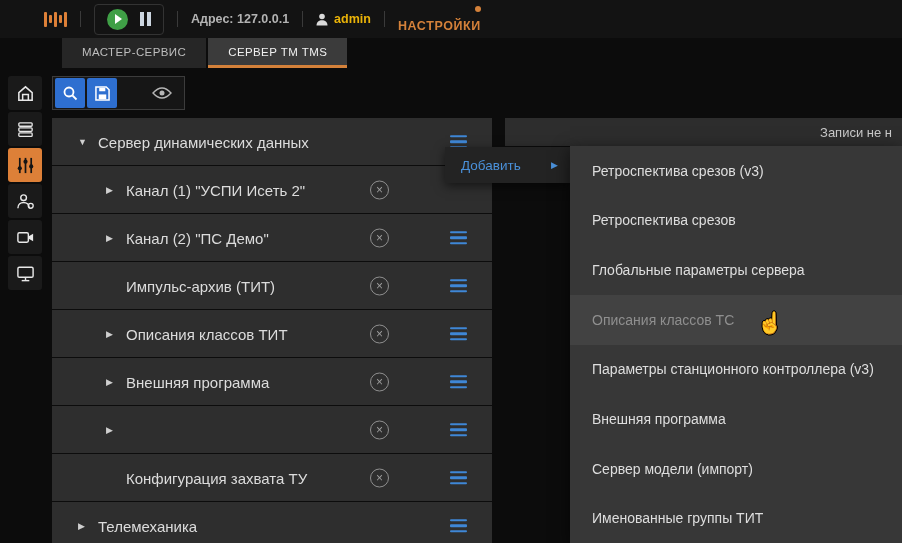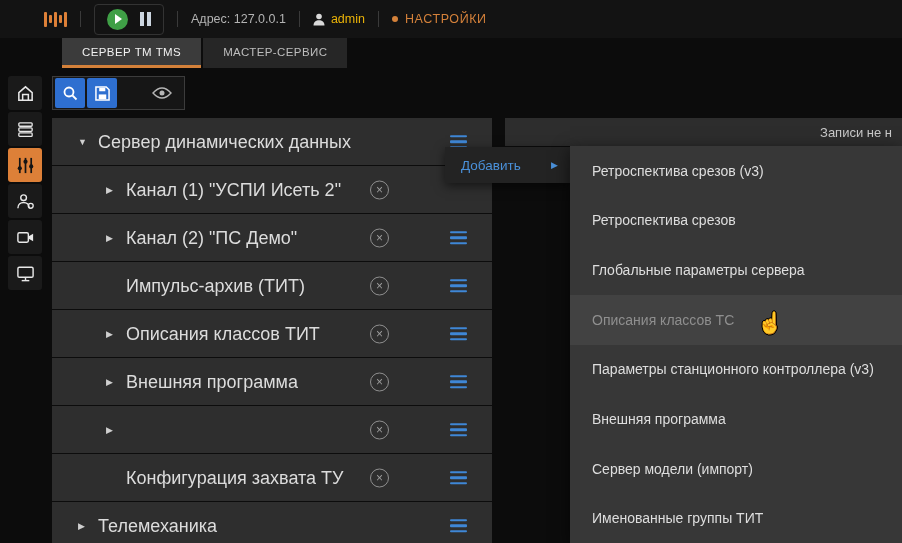--- a/index.html
+++ b/index.html
@@ -7,40 +7,40 @@
   body {
     width:902px; height:543px; position:relative; overflow:hidden;
     background:#0c0c0c; color:#ddd;
     font-family:"Liberation Sans", sans-serif;
   }
 
   
   .header {
     position:absolute; left:0; top:0; width:902px; height:38px;
     background:#131313; display:flex; align-items:center; gap:13px;
-    padding-left:44px; font-size:12.5px;
+    padding-left:44px; font-size:12.5px;font-weight:bold;
   }
   .vsep { width:1px; height:16px; background:#3a3a3a; flex:0 0 auto; }
   .logo { display:flex; align-items:center; gap:2px; height:18px; }
   .logo i { width:3px; background:#dd8038; border-radius:1px; display:block; }
   .logo i:nth-child(1){height:15px}.logo i:nth-child(2){height:8px}
   .logo i:nth-child(3){height:15px}.logo i:nth-child(4){height:8px}
   .logo i:nth-child(5){height:15px}
   .playpause { display:flex; align-items:center; gap:12px; padding:4px 12px;
     border:1px solid #333; border-radius:4px; }
   .play-btn { width:21px; height:21px; border-radius:50%; background:#3f9f46;
     position:relative; cursor:pointer; }
   .play-btn::after { content:""; position:absolute; left:8px; top:5.5px;
     border-left:7px solid #fff; border-top:5px solid transparent; border-bottom:5px solid transparent; }
   .pause-btn { display:flex; gap:3px; cursor:pointer; }
   .pause-btn i { width:4px; height:14px; background:#ccd6e0; display:block; }
   .addr { color:#b3b3b3; }
   .usergrp { display:flex; align-items:center; gap:6px; color:#eab308; cursor:pointer; }
-  .settings { display:flex; align-items:center; gap:7px; color:#d4813a;
-    letter-spacing:.6px; cursor:pointer; }
+  .settings { display:flex; align-items:flex-end; gap:7px; color:#d4813a;
+    letter-spacing:.6px; cursor:pointer;flex-direction:column; }
   .settings .dot { width:6px; height:6px; border-radius:50%; background:#d4813a; display:block; }
 
   
   .tabbar { position:absolute; left:0; top:38px; width:902px; height:30px;
     display:flex; gap:2px; padding-left:62px; background:#0c0c0c; }
   .tab { height:30px; display:flex; align-items:center; padding:0 20px;
     background:#262626; color:#bdbdbd; font-size:11.5px; letter-spacing:.4px;
     border-bottom:3px solid transparent; cursor:pointer; white-space:nowrap; }
   .tab.active { background:#3b3b3b; color:#f0f0f0; border-bottom-color:#d4813a; }
 
@@ -60,21 +60,21 @@
   .eyebtn { margin-left:auto; margin-right:12px; cursor:pointer; display:flex; align-items:center; }
 
   
   .tree { position:absolute; left:52px; top:118px; width:440px; }
   .trow { position:relative; height:47px; margin-bottom:1px; background:#2e2e2e; cursor:pointer; }
   .arrow { position:absolute; top:50%; transform:translateY(-50%);
     font-size:9px; color:#cfcfcf; cursor:pointer; }
   .trow.lvl0 .arrow { left:26px; }
   .trow.lvl1 .arrow { left:54px; }
   .rlabel { position:absolute; top:50%; transform:translateY(-50%);
-    font-size:18px; color:#dcdcdc; white-space:nowrap; }
+    font-size:15px; color:#dcdcdc; white-space:nowrap; }
   .trow.lvl0 .rlabel { left:46px; }
   .trow.lvl1 .rlabel { left:74px; }
   .del { position:absolute; left:318px; top:50%; transform:translateY(-50%);
     width:19px; height:19px; border:1px solid #8f8f8f; border-radius:50%;
     color:#9d9d9d; display:flex; align-items:center; justify-content:center;
     font-size:12px; line-height:1; cursor:pointer; }
   .ham { position:absolute; left:398px; top:50%; transform:translateY(-50%);
     width:17px; display:flex; flex-direction:column; gap:3px; cursor:pointer; }
   .ham i { height:2.5px; background:#3f87d6; border-radius:1px; display:block; }
 
@@ -131,22 +131,22 @@
     <span>admin</span>
   </span>
   <span class="vsep"></span>
   <span class="settings">
     <span class="dot"></span>
     <span>НАСТРОЙКИ</span>
   </span>
 </div>
 
 <div class="tabbar">
+  <div class="tab">МАСТЕР-СЕРВИС</div>
   <div class="tab active">СЕРВЕР ТМ TMS</div>
-  <div class="tab">МАСТЕР-СЕРВИС</div>
 </div>
 
 <div class="rail">
   <div class="ric">
     <svg width="19" height="19" viewBox="0 0 20 20">
         <path d="M3 9 L10 3 L17 9 V17 H3 Z" fill="none" stroke="currentColor" stroke-width="1.6"></path>
         <path d="M7 17 V11 H13 V17" fill="none" stroke="currentColor" stroke-width="1.6"></path>
       </svg>
   </div>
   <div class="ric">

